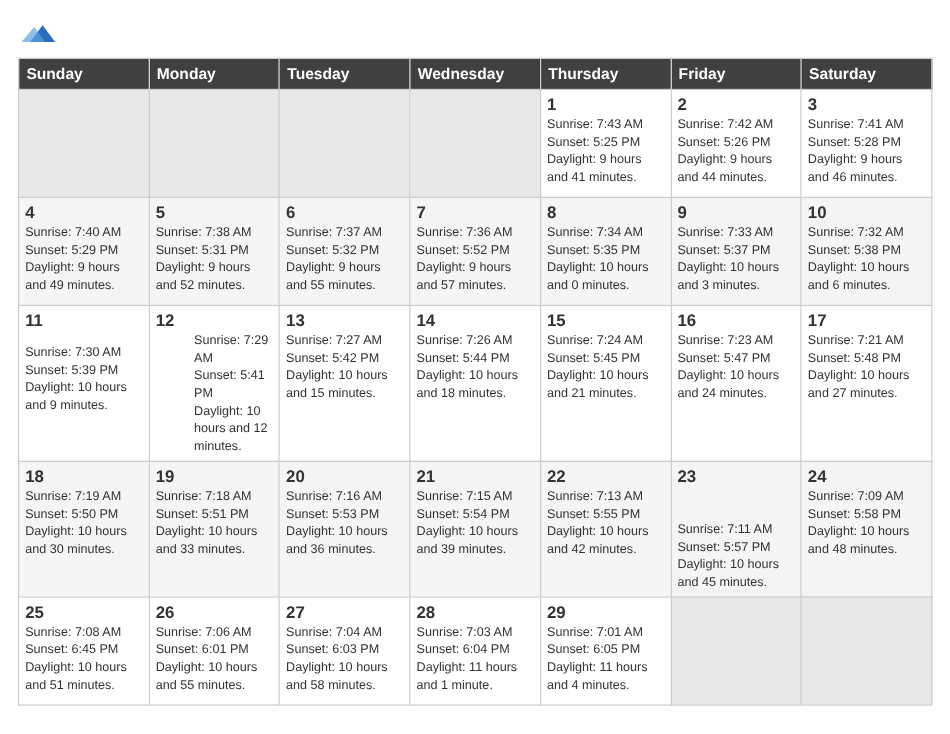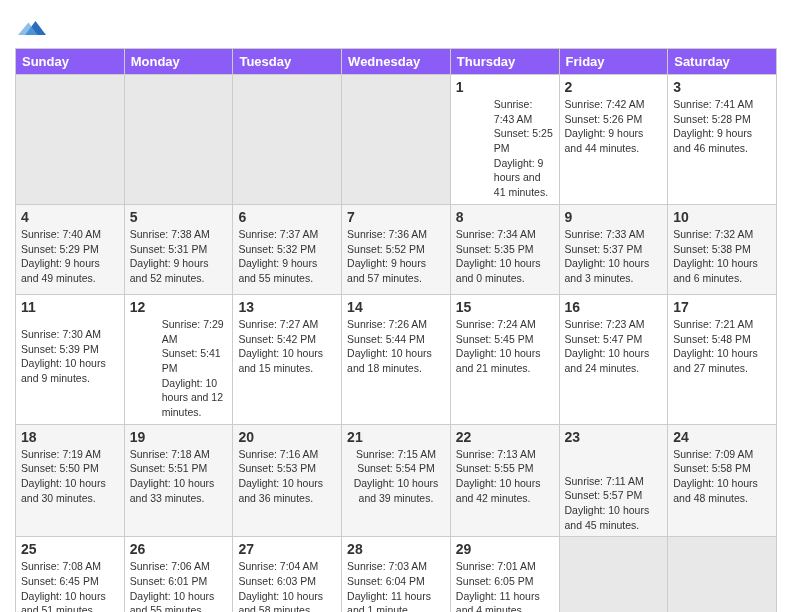--- a/index.html
+++ b/index.html
@@ -54,21 +54,21 @@
       font-size: 16px;
       color: #333;
       font-weight: bold;
     }
     table {
       width: 100%;
       border-collapse: collapse;
       table-layout: fixed;
     }
     th {
-      background-color: #8b5cf6;
+      background-color: #404040;
       color: #fff;
       text-align: left;
       padding: 5px 6px;
       font-size: 13px;
       font-weight: bold;
       border: 1px solid #ccc;
     }
     td {
       vertical-align: top;
       border: 1px solid #ccc;
@@ -128,21 +128,21 @@
       </tr>
   </thead>
   <tbody id="calendar-body">
   <tr>
         <td class="empty-cell"></td>
         <td class="empty-cell"></td>
         <td class="empty-cell"></td>
         <td class="empty-cell"></td>
         <td>
           <span class="day-number">1</span>
-          <div class="day-info" style="white-space: pre-line; margin-left: 38px;">Sunrise: 7:43 AM
+          <div class="day-info" style="white-space: pre-line;">Sunrise: 7:43 AM
 Sunset: 5:25 PM
 Daylight: 9 hours and 41 minutes.</div>
         </td>
         <td>
           <span class="day-number">2</span>
           <div class="day-info" style="white-space: pre-line;">Sunrise: 7:42 AM
 Sunset: 5:26 PM
 Daylight: 9 hours and 44 minutes.</div>
         </td>
         <td>
@@ -254,21 +254,21 @@
 Daylight: 10 hours and 33 minutes.</div>
         </td>
         <td>
           <span class="day-number">20</span>
           <div class="day-info" style="white-space: pre-line;">Sunrise: 7:16 AM
 Sunset: 5:53 PM
 Daylight: 10 hours and 36 minutes.</div>
         </td>
         <td>
           <span class="day-number">21</span>
-          <div class="day-info" style="white-space: pre-line; text-align: center;">Sunrise: 7:15 AM
+          <div class="day-info" style="white-space: pre-line;">Sunrise: 7:15 AM
 Sunset: 5:54 PM
 Daylight: 10 hours and 39 minutes.</div>
         </td>
         <td>
           <span class="day-number">22</span>
           <div class="day-info" style="white-space: pre-line;">Sunrise: 7:13 AM
 Sunset: 5:55 PM
 Daylight: 10 hours and 42 minutes.</div>
         </td>
         <td>

